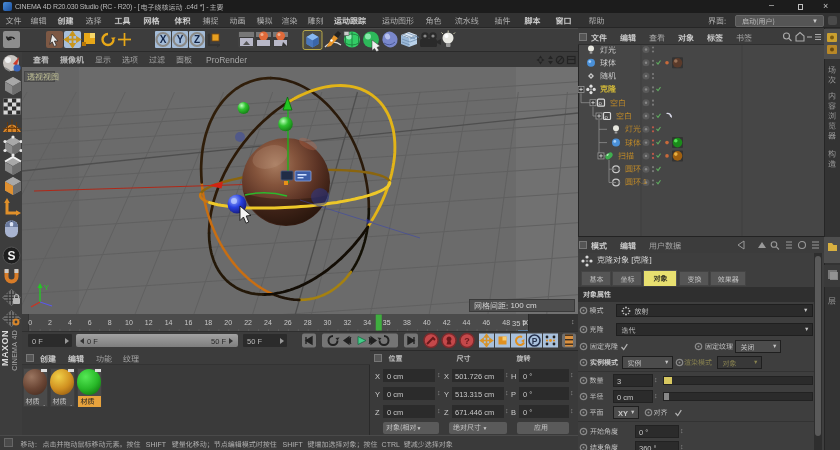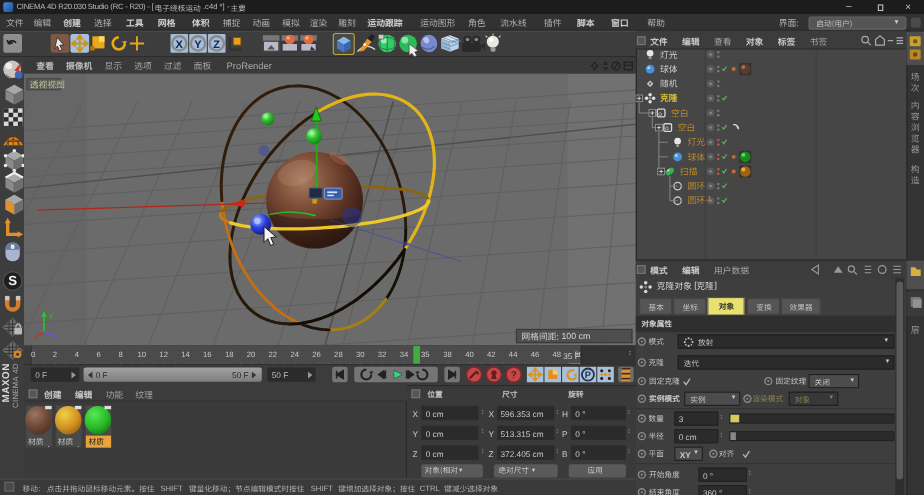--- a/index.html
+++ b/index.html
@@ -779,21 +779,21 @@
         <use href="#u65cb" x="0"></use>
         <use href="#u8f6c" x="250"></use>
       </g>
     </svg></div>
 <div style="position:absolute;left:375px;top:372.5px;font-size:7.5px;color:#cccccc;font-weight:normal;white-space:nowrap;line-height:1;">X</div>
 <div style="position:absolute;left:383px;top:369px;width:52px;height:13px;background:#2b2b2b"></div>
 <div style="position:absolute;left:387px;top:372.5px;font-size:7.5px;color:#c8c8c8;font-weight:normal;white-space:nowrap;line-height:1;">0 cm</div>
 <div style="position:absolute;left:437px;top:371px;font-size:7px;color:#888;font-weight:normal;white-space:nowrap;line-height:1;">↕</div>
 <div style="position:absolute;left:444px;top:372.5px;font-size:7.5px;color:#cccccc;font-weight:normal;white-space:nowrap;line-height:1;">X</div>
 <div style="position:absolute;left:452px;top:369px;width:52px;height:13px;background:#2b2b2b"></div>
-<div style="position:absolute;left:455px;top:372.5px;font-size:7.5px;color:#c8c8c8;font-weight:normal;white-space:nowrap;line-height:1;">596.353 cm</div>
+<div style="position:absolute;left:455px;top:372.5px;font-size:7.5px;color:#c8c8c8;font-weight:normal;white-space:nowrap;line-height:1;">501.726 cm</div>
 <div style="position:absolute;left:505px;top:371px;font-size:7px;color:#888;font-weight:normal;white-space:nowrap;line-height:1;">↕</div>
 <div style="position:absolute;left:511px;top:372.5px;font-size:7.5px;color:#cccccc;font-weight:normal;white-space:nowrap;line-height:1;">H</div>
 <div style="position:absolute;left:519px;top:369px;width:50px;height:13px;background:#2b2b2b"></div>
 <div style="position:absolute;left:523px;top:372.5px;font-size:7.5px;color:#c8c8c8;font-weight:normal;white-space:nowrap;line-height:1;">0 °</div>
 <div style="position:absolute;left:570px;top:371px;font-size:7px;color:#888;font-weight:normal;white-space:nowrap;line-height:1;">↕</div>
 <div style="position:absolute;left:375px;top:390.5px;font-size:7.5px;color:#cccccc;font-weight:normal;white-space:nowrap;line-height:1;">Y</div>
 <div style="position:absolute;left:383px;top:387px;width:52px;height:13px;background:#2b2b2b"></div>
 <div style="position:absolute;left:387px;top:390.5px;font-size:7.5px;color:#c8c8c8;font-weight:normal;white-space:nowrap;line-height:1;">0 cm</div>
 <div style="position:absolute;left:437px;top:389px;font-size:7px;color:#888;font-weight:normal;white-space:nowrap;line-height:1;">↕</div>
 <div style="position:absolute;left:444px;top:390.5px;font-size:7.5px;color:#cccccc;font-weight:normal;white-space:nowrap;line-height:1;">Y</div>
@@ -803,21 +803,21 @@
 <div style="position:absolute;left:511px;top:390.5px;font-size:7.5px;color:#cccccc;font-weight:normal;white-space:nowrap;line-height:1;">P</div>
 <div style="position:absolute;left:519px;top:387px;width:50px;height:13px;background:#2b2b2b"></div>
 <div style="position:absolute;left:523px;top:390.5px;font-size:7.5px;color:#c8c8c8;font-weight:normal;white-space:nowrap;line-height:1;">0 °</div>
 <div style="position:absolute;left:570px;top:389px;font-size:7px;color:#888;font-weight:normal;white-space:nowrap;line-height:1;">↕</div>
 <div style="position:absolute;left:375px;top:408.5px;font-size:7.5px;color:#cccccc;font-weight:normal;white-space:nowrap;line-height:1;">Z</div>
 <div style="position:absolute;left:383px;top:405px;width:52px;height:13px;background:#2b2b2b"></div>
 <div style="position:absolute;left:387px;top:408.5px;font-size:7.5px;color:#c8c8c8;font-weight:normal;white-space:nowrap;line-height:1;">0 cm</div>
 <div style="position:absolute;left:437px;top:407px;font-size:7px;color:#888;font-weight:normal;white-space:nowrap;line-height:1;">↕</div>
 <div style="position:absolute;left:444px;top:408.5px;font-size:7.5px;color:#cccccc;font-weight:normal;white-space:nowrap;line-height:1;">Z</div>
 <div style="position:absolute;left:452px;top:405px;width:52px;height:13px;background:#2b2b2b"></div>
-<div style="position:absolute;left:455px;top:408.5px;font-size:7.5px;color:#c8c8c8;font-weight:normal;white-space:nowrap;line-height:1;">372.405 cm</div>
+<div style="position:absolute;left:455px;top:408.5px;font-size:7.5px;color:#c8c8c8;font-weight:normal;white-space:nowrap;line-height:1;">671.446 cm</div>
 <div style="position:absolute;left:505px;top:407px;font-size:7px;color:#888;font-weight:normal;white-space:nowrap;line-height:1;">↕</div>
 <div style="position:absolute;left:511px;top:408.5px;font-size:7.5px;color:#cccccc;font-weight:normal;white-space:nowrap;line-height:1;">B</div>
 <div style="position:absolute;left:519px;top:405px;width:50px;height:13px;background:#2b2b2b"></div>
 <div style="position:absolute;left:523px;top:408.5px;font-size:7.5px;color:#c8c8c8;font-weight:normal;white-space:nowrap;line-height:1;">0 °</div>
 <div style="position:absolute;left:570px;top:407px;font-size:7px;color:#888;font-weight:normal;white-space:nowrap;line-height:1;">↕</div>
 <div style="position:absolute;left:383px;top:422px;width:56px;height:12px;background:#5a5a5a;border-radius:2px"></div>
 <div style="position:absolute;left:386px;top:424px;line-height:0;white-space:nowrap;display:flex;align-items:center">
     <svg class="zh" width="30.4" height="7" viewBox="0 -212 1084 250" style="width:30.4px;height:7px">
       <g fill="#cccccc">
         <use href="#u5bf9" x="0"></use>

